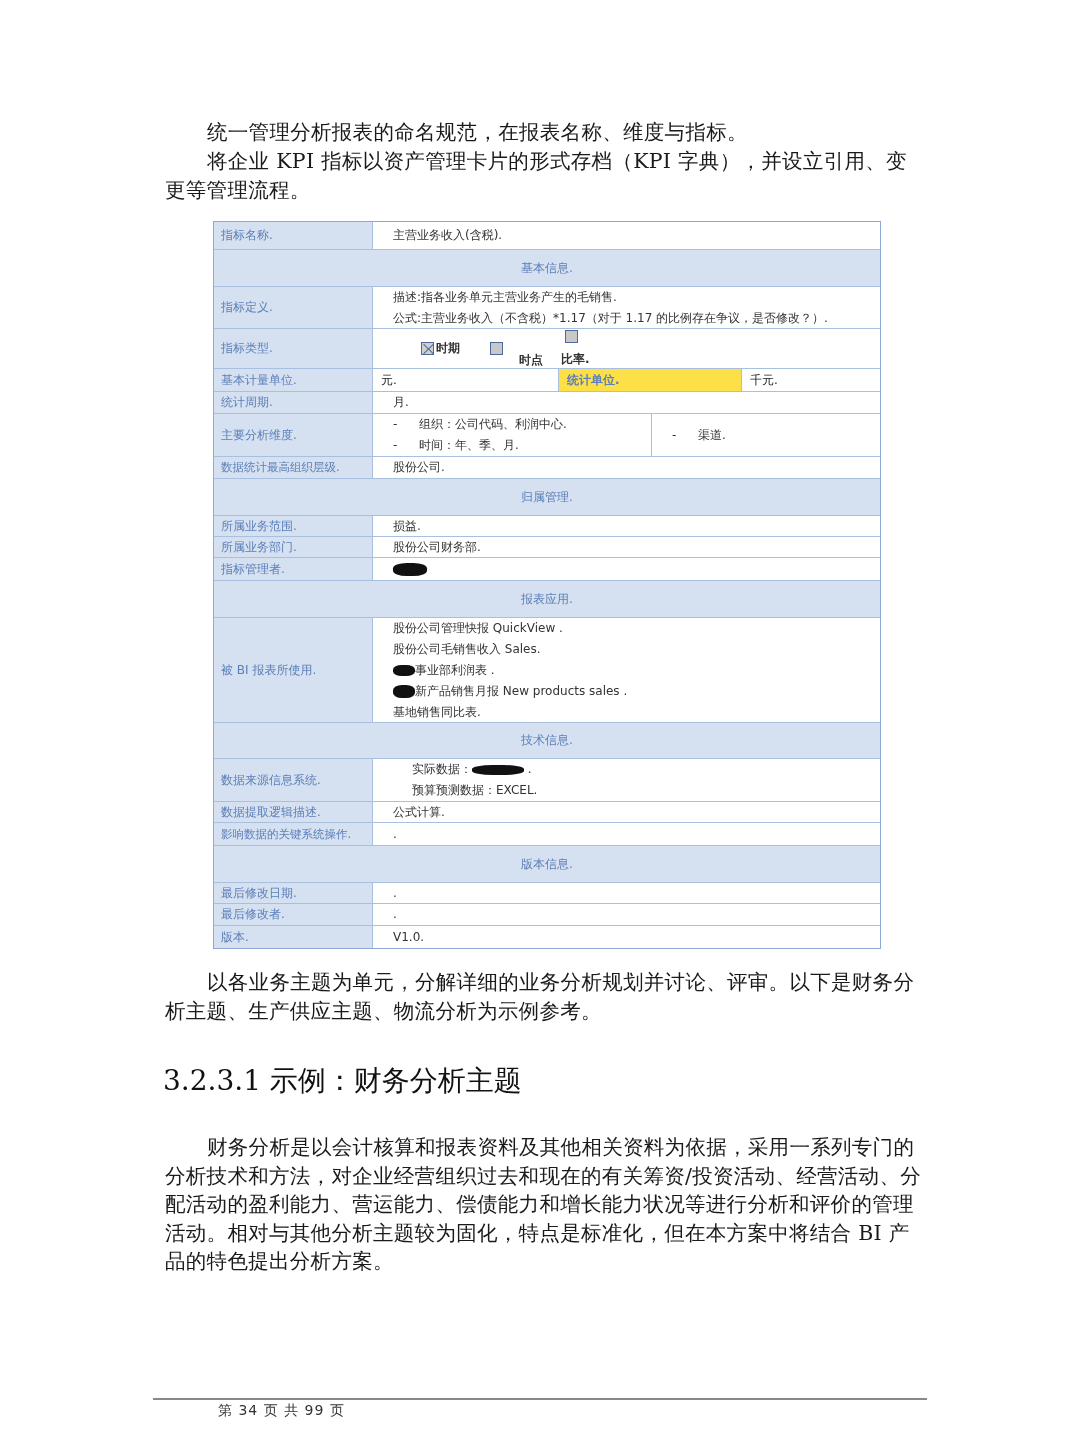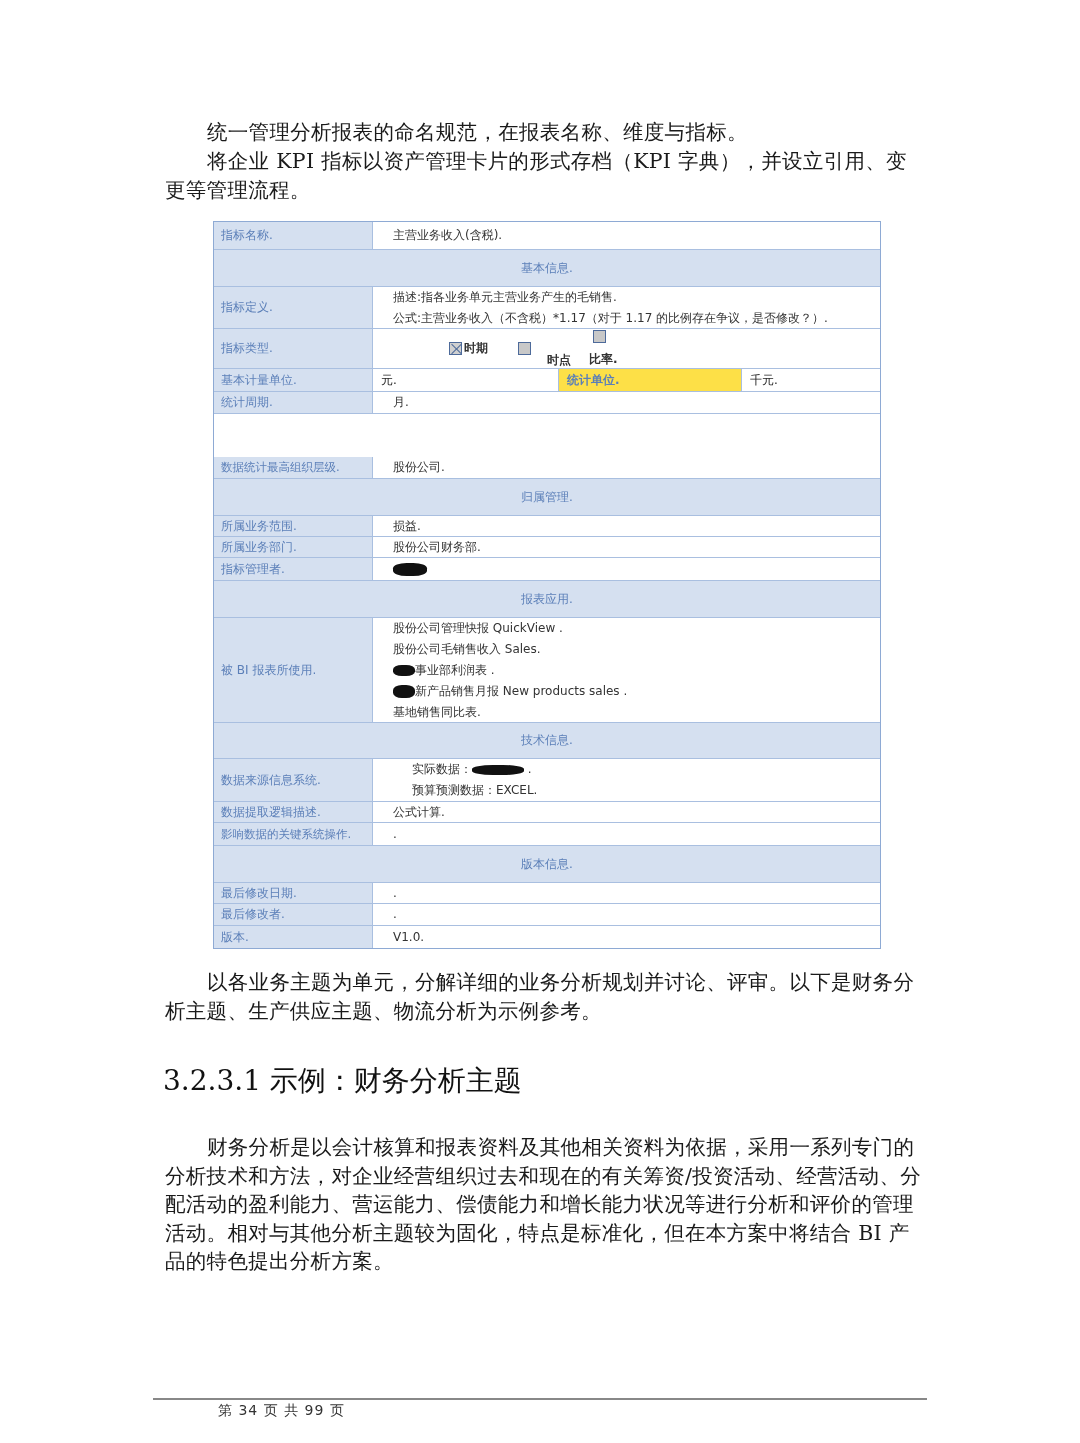--- a/index.html
+++ b/index.html
@@ -54,21 +54,21 @@
   <div class="row section" style="top:28px;height:37px;">基本信息.</div>
   <div class="row" style="top:65px;height:42px;">
     <div class="lbl">指标定义.</div>
     <div class="val">
       <span class="ln">描述:指各业务单元主营业务产生的毛销售.</span>
       <span class="ln">公式:主营业务收入（不含税）*1.17（对于 1.17 的比例存在争议，是否修改？）.</span>
     </div>
   </div>
   <div class="row" style="top:107px;height:40px;">
     <div class="lbl">指标类型.</div>
-    <div class="val" style="flex-direction:row;justify-content:flex-start;align-items:center;padding-left:76px;gap:0;">
+    <div class="val" style="flex-direction:row;justify-content:flex-start;align-items:center;padding-left:48px;gap:0;">
       <span class="opt">
         <span class="cb checked"></span>
         <span style="margin-left:-6px;">时期</span>
       </span>
       <span class="opt" style="margin-left:30px;">
         <span class="cb"></span>
         <span style="margin-left:8px;margin-top:24px;">时点</span>
       </span>
       <span class="opt" style="margin-left:10px;flex-direction:column;">
         <span class="cb"></span>
@@ -80,20 +80,30 @@
     <div class="lbl">基本计量单位.</div>
     <div class="sub" style="width:185px;">元.</div>
     <div class="sub subl" style="width:184px;">统计单位.</div>
     <div class="sub" style="flex:1;">千元.</div>
   </div>
   <div class="row" style="top:170px;height:22px;">
     <div class="lbl">统计周期.</div>
     <div class="val">
         <span class="ln">月.</span>
       </div>
+  </div>
+  <div class="row" style="top:192px;height:43px;">
+    <div class="lbl">主要分析维度.</div>
+    <div class="val" style="flex:none;width:279px;border-right:1px solid #a9bfe0;">
+      <span class="ln"><span class="dash">-</span><span>组织：公司代码、利润中心.</span></span>
+      <span class="ln"><span class="dash">-</span><span>时间：年、季、月.</span></span>
+    </div>
+    <div class="val">
+      <span class="ln"><span class="dash">-</span><span>渠道.</span></span>
+    </div>
   </div>
   <div class="row" style="top:235px;height:22px;">
     <div class="lbl" style="font-size:11.5px;">数据统计最高组织层级.</div>
     <div class="val">
         <span class="ln">股份公司.</span>
       </div>
   </div>
   <div class="row section" style="top:257px;height:37px;">归属管理.</div>
   <div class="row" style="top:294px;height:21px;">
     <div class="lbl">所属业务范围.</div>

